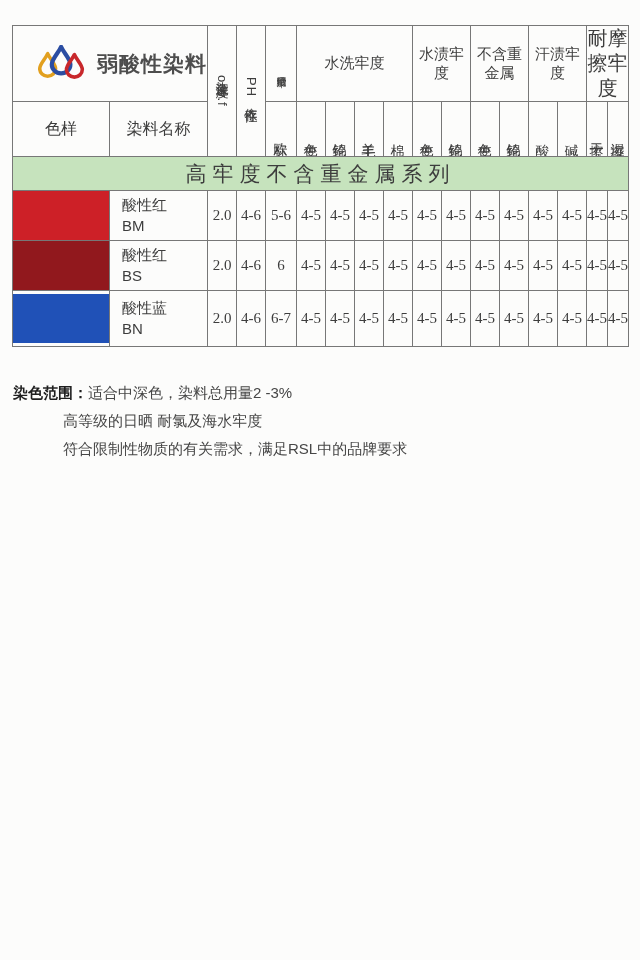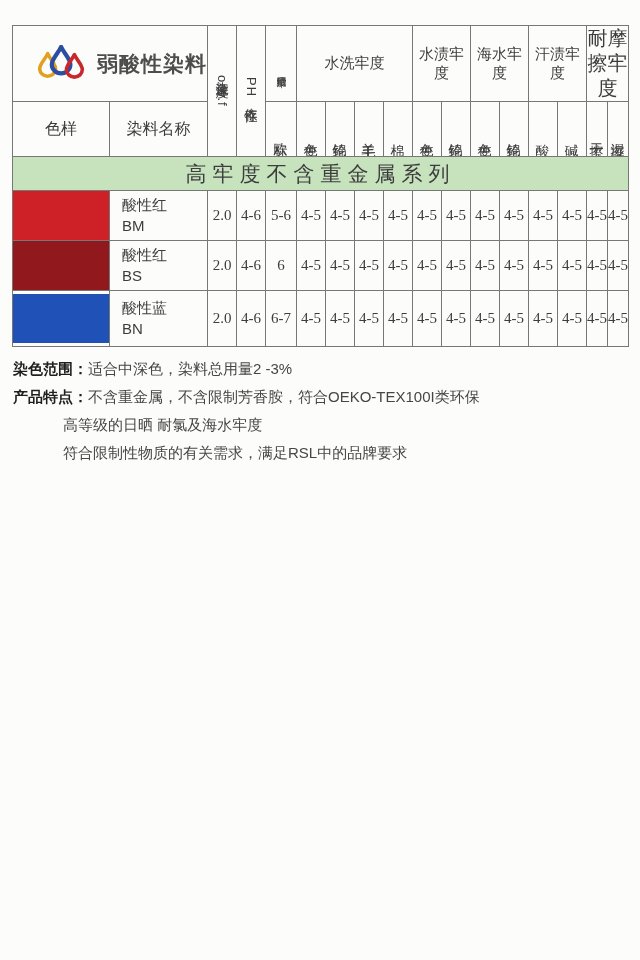--- a/index.html
+++ b/index.html
@@ -33,21 +33,21 @@
 
   .banner-cell{font-size:21px;font-weight:bold;letter-spacing:6px;color:#243c20;}
 
   .swatch-cell{padding:0;}
   .swatch{width:100%;height:49px;margin:0;}
   .name-cell{text-align:left;}
   .name-line{font-size:15px;color:#3d3d3d;text-align:left;padding-left:12px;line-height:1.35;}
   td.val{font-size:15px;color:#3b382f;font-family:Liberation Serif, serif;}
 
   
-  .notes{position:absolute;left:13px;top:358px;width:610px;}
+  .notes{position:absolute;left:13px;top:382px;width:610px;}
   .note-line{font-size:15px;color:#464646;margin-bottom:7px;line-height:1.4;}
   .note-label{font-weight:bold;color:#1f1f1f;}
   .note-indent{padding-left:50px;}
 </style>
 </head>
 <body>
 
 <div class="page">
 
   <div class="table-wrap">
@@ -88,21 +88,21 @@
           <span class="vtext">染色深度o.w.f</span>
         </th>
         <th rowspan="2">
           <span class="vtext">PH依存性</span>
         </th>
         <th>
           <span class="vtext-sm">日晒牢度</span>
         </th>
         <th colspan="4" class="grp">水洗牢度</th>
         <th colspan="2" class="grp">水渍牢度</th>
-        <th colspan="2" class="grp">海水牢度</th>
+        <th colspan="2" class="grp">不含重金属</th>
         <th colspan="2" class="grp">汗渍牢度</th>
         <th colspan="2" class="grp-sm">耐摩擦牢度</th>
       </tr>
 
       <tr class="hrow2">
         <th class="lbl">色样</th>
         <th class="lbl">染料名称</th>
         <th>
           <span class="vsub">欧标</span>
         </th>
@@ -199,20 +199,17 @@
         <td class="val">4-5</td>
       </tr>
     </tbody>
       </table>
   </div>
 
   <div class="notes">
     <div class="note-line">
       <span class="note-label">染色范围：</span><span>适合中深色，染料总用量2 -3%</span>
     </div>
-    <div class="note-line">
-      <span class="note-label">产品特点：</span><span>不含重金属，不含限制芳香胺，符合OEKO-TEX100I类环保</span>
-    </div>
     <div class="note-line note-indent">高等级的日晒 耐氯及海水牢度</div>
     <div class="note-line note-indent">符合限制性物质的有关需求，满足RSL中的品牌要求</div>
   </div>
 
 </div>
 
 </body></html>

